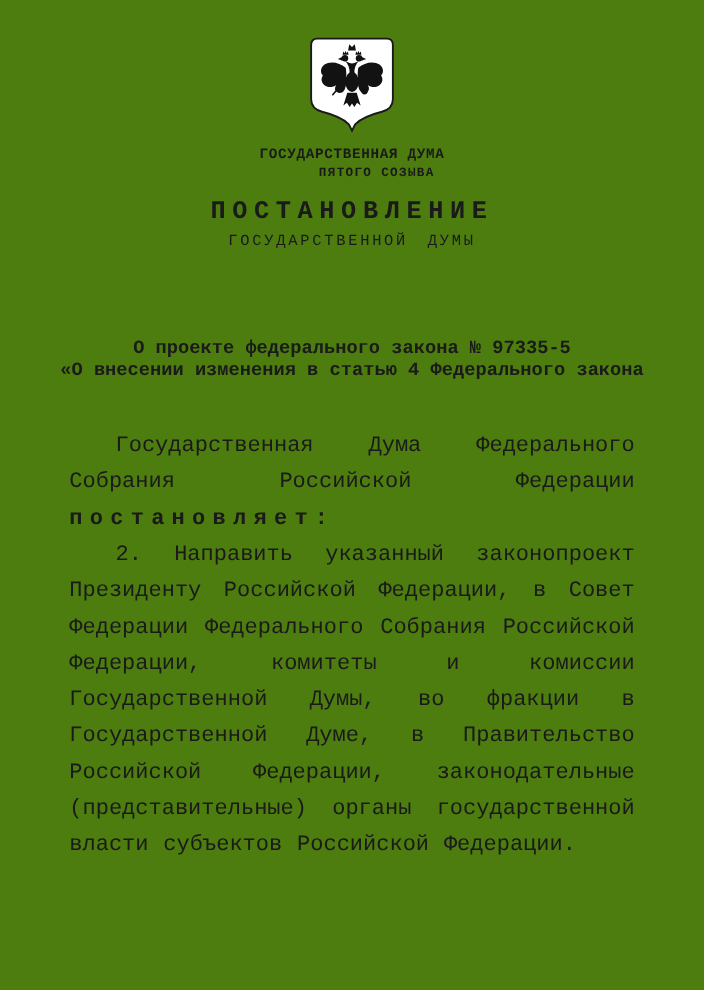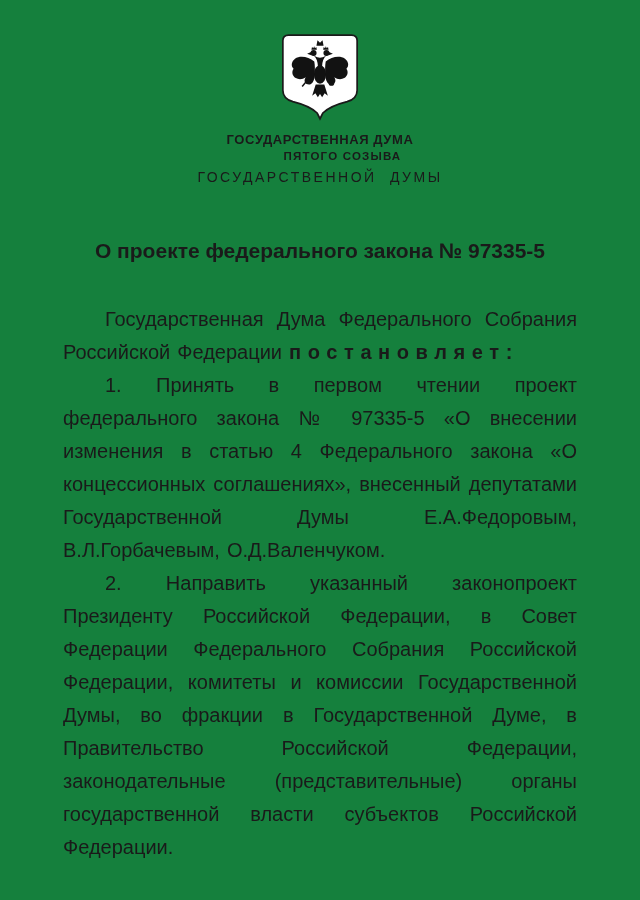--- a/index.html
+++ b/index.html
@@ -2,42 +2,42 @@
 <html><head>
 <meta charset="utf-8">
 <style>
   html, body { margin: 0; padding: 0; }
   body { background: #e8e8e8; }
   .page {
     position: relative;
     width: 640px;
     height: 900px;
     margin: 0 auto;
-    background: #15803d;
+    background: #4d7c0f;
     color: #1a1a1a;
-    font-family: Liberation Sans, sans-serif;
+    font-family: Liberation Mono, monospace;
     overflow: hidden;
   }
   .doc-header { text-align: center; padding-top: 33px; }
   .emblem { display: inline-block; line-height: 0; }
   .org-line1 { font-size: 13px;   letter-spacing: 0.6px; margin-top: 5px; font-weight: 600; }
   .org-line2 { font-size: 13.5px; letter-spacing: 1.6px; margin-top: 1px; font-weight: 600; }
   .org-line3 { font-size: 11.5px; letter-spacing: 1.2px; margin-top: 3px; font-weight: 600; padding-left: 45px; }
   .doc-type {
     font-size: 23px; font-weight: bold; letter-spacing: 6px;
     margin: 15px 0 0 0;
   }
   .doc-type-sub {
     font-size: 14px; letter-spacing: 2.5px; word-spacing: 7px; margin-top: 7px;
   }
   .subject {
-    margin-top: 56px;
+    margin-top: 80px;
     text-align: center;
     font-weight: bold;
-    font-size: 21px;
+    font-size: 17px;
     line-height: 19.5px;
   }
   .doc-body {
     margin: 42px 63px 0 63px;
     font-size: 20px;
     line-height: 33px;
     text-align: justify;
     text-align-last: left;
   }
   .doc-body p { margin: 0; text-indent: 42px; word-spacing: 1.5px; }
@@ -75,26 +75,27 @@
           <path d="M45,63 L35,75"></path>
           <circle cx="76" cy="70" r="3" fill="#121212"></circle>
           <path d="M76,66.5 V63 M74.2,64.5 H77.8" stroke-width="1.4"></path>
         </g>
       </svg>
     </span>
 
     <div class="org-line1">ГОСУДАРСТВЕННАЯ ДУМА</div>
     <div class="org-line3">ПЯТОГО СОЗЫВА</div>
 
+    <h1 class="doc-type">ПОСТАНОВЛЕНИЕ</h1>
     <div class="doc-type-sub">ГОСУДАРСТВЕННОЙ  ДУМЫ</div>
   </header>
 
   <div class="subject">
     <div>О проекте федерального закона № 97335-5</div>
+    <div>«О внесении изменения в статью 4 Федерального закона</div>
   </div>
 
   <div class="doc-body">
     <p class="intro"><span>Государственная Дума Федерального Собрания Российской Федерации</span> <span class="intro-verb">постановляет:</span></p>
-    <p class="item-1">1. Принять в первом чтении проект федерального закона № 97335-5 «О внесении изменения в статью 4 Федерального закона «О концессионных соглашениях», внесенный депутатами Государственной Думы Е.А.Федоровым, В.Л.Горбачевым, О.Д.Валенчуком.</p>
     <p class="item-2">2. Направить указанный законопроект Президенту Российской Федерации, в Совет Федерации Федерального Собрания Российской Федерации, комитеты и комиссии Государственной Думы, во фракции в Государственной Думе, в Правительство Российской Федерации, законодательные (представительные) органы государственной власти субъектов Российской Федерации.</p>
   </div>
 
 </div>
 
 </body></html>

